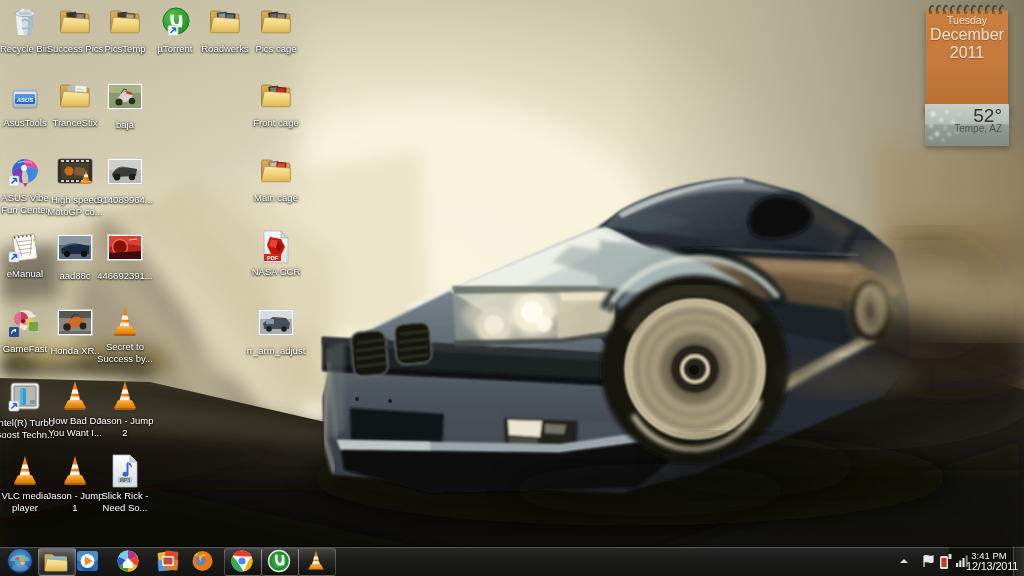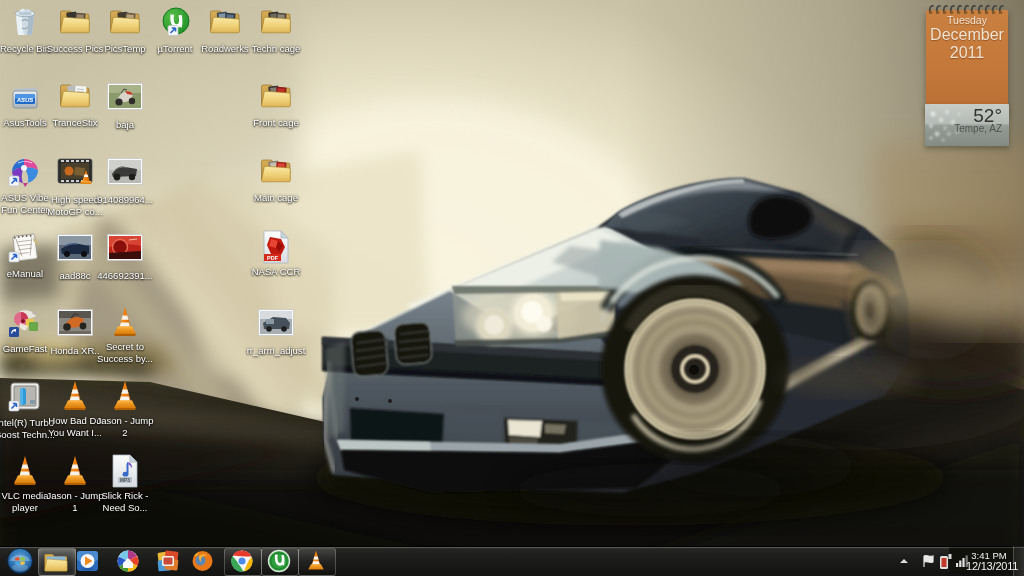--- a/index.html
+++ b/index.html
@@ -378,21 +378,21 @@
 
 <div class="ic" style="left:241px;top:7px">
 <svg width="32" height="28" viewBox="0 0 32 28">
 <path d="M1.5,24 L1.5,5.5 Q1.5,4 3,4 L10.5,4 Q12,4 12.7,5.2 L13.8,7 L28.5,7 Q30,7 30,8.5 L30,24 Z" fill="url(#gfb)" stroke="#8a6a28" stroke-width="0.6"></path>
 <rect x="9" y="5" width="10" height="16" rx="1" fill="#30302c" transform="rotate(-6 14 13)"></rect>
 <rect x="10.5" y="6.5" width="7" height="8" fill="#6e685c" transform="rotate(-6 14 10)"></rect>
 <rect x="16" y="6" width="10" height="15" rx="1" fill="#4a443c" transform="rotate(5 21 13)"></rect>
 <rect x="17.5" y="7.5" width="7" height="8" fill="#8d8476" transform="rotate(5 21 11)"></rect>
 <path d="M1.5,24.5 L4.2,11.5 Q4.5,10.2 6,10.3 L29,12 Q30.3,12.2 30.2,13.5 L30.3,24.5 Q30.3,25.8 29,25.8 L3,25.8 Q1.5,25.8 1.5,24.5 Z" fill="url(#gff)" stroke="#a3801f" stroke-width="0.6"></path>
 </svg>
-<div class="lb">Techn cage</div>
+<div class="lb">Pics cage</div>
 </div>
 
 <div class="ic" style="left:-10px;top:81px">
 <svg width="32" height="30" viewBox="0 0 32 30">
 <path d="M4,8 L26,6.5 L29,10 L7,12 Z" fill="#b9c2ca"></path>
 <rect x="4" y="10" width="24" height="17" rx="2" fill="url(#gsilver)" stroke="#7e8a94" stroke-width="0.8"></rect>
 <rect x="6" y="13" width="20" height="10" rx="1.5" fill="#1d69c8"></rect>
 <path d="M6,13 L26,13 L26,17 Q16,19.5 6,17.5 Z" fill="#5aa0e8" opacity="0.8"></path>
 <text x="16" y="21" font-size="6" font-family="Liberation Sans" fill="#fff" text-anchor="middle" font-weight="bold" font-style="italic">ASUS</text>
 </svg>

